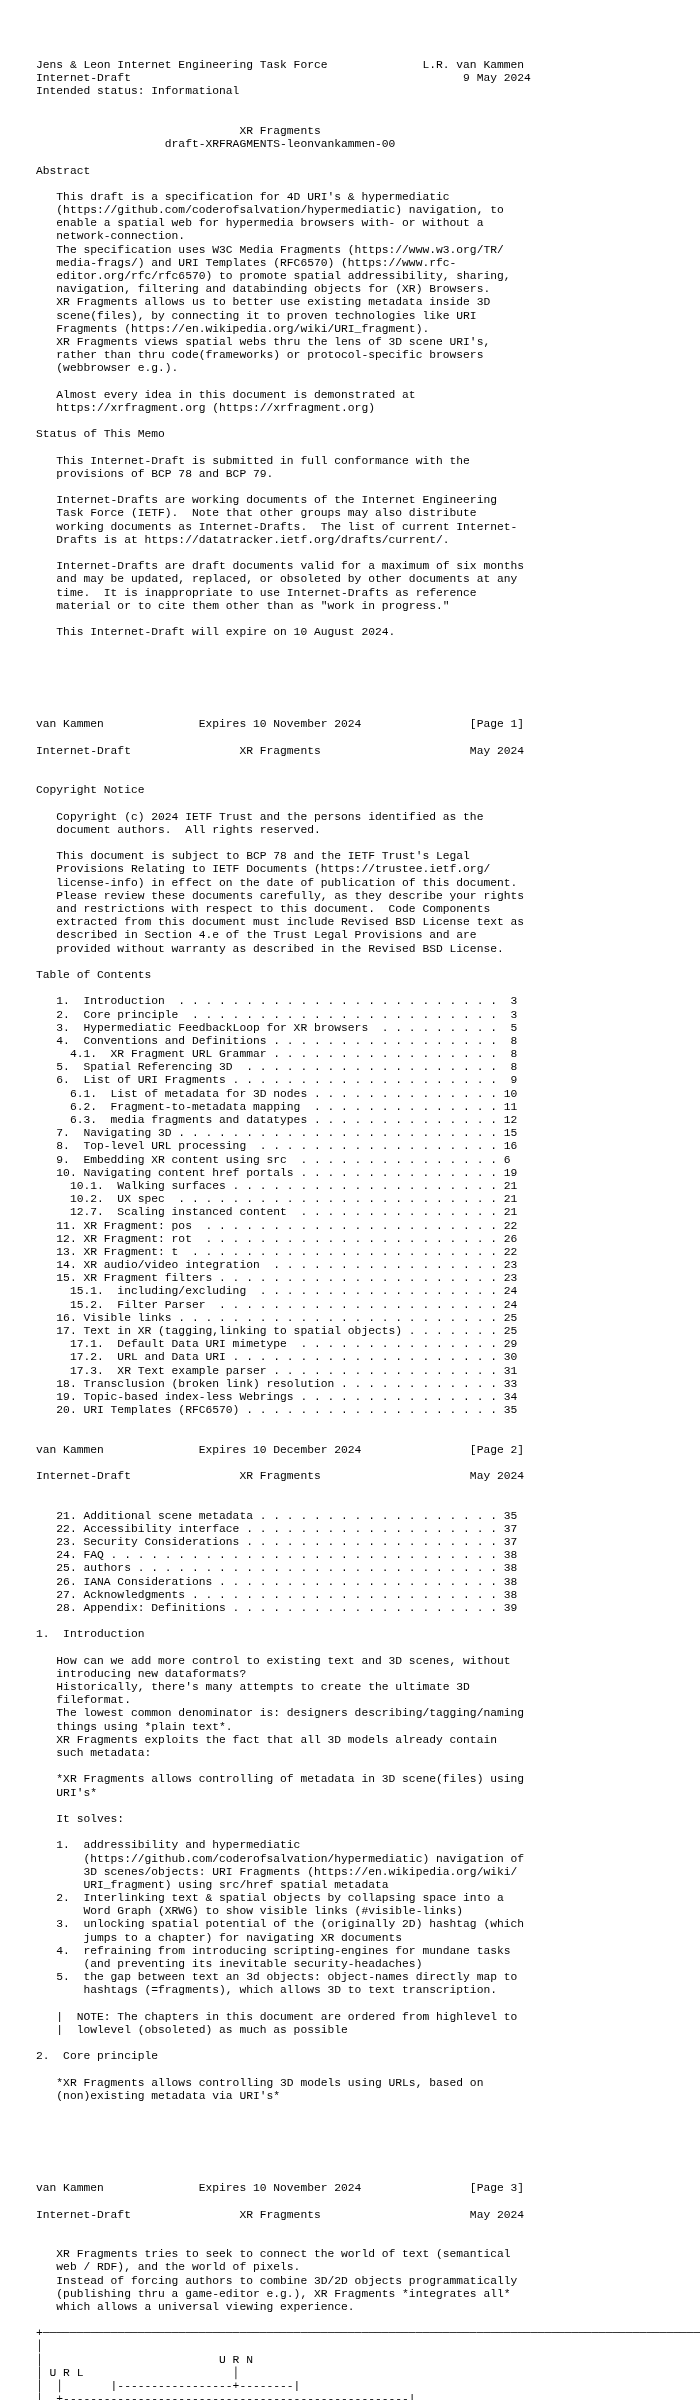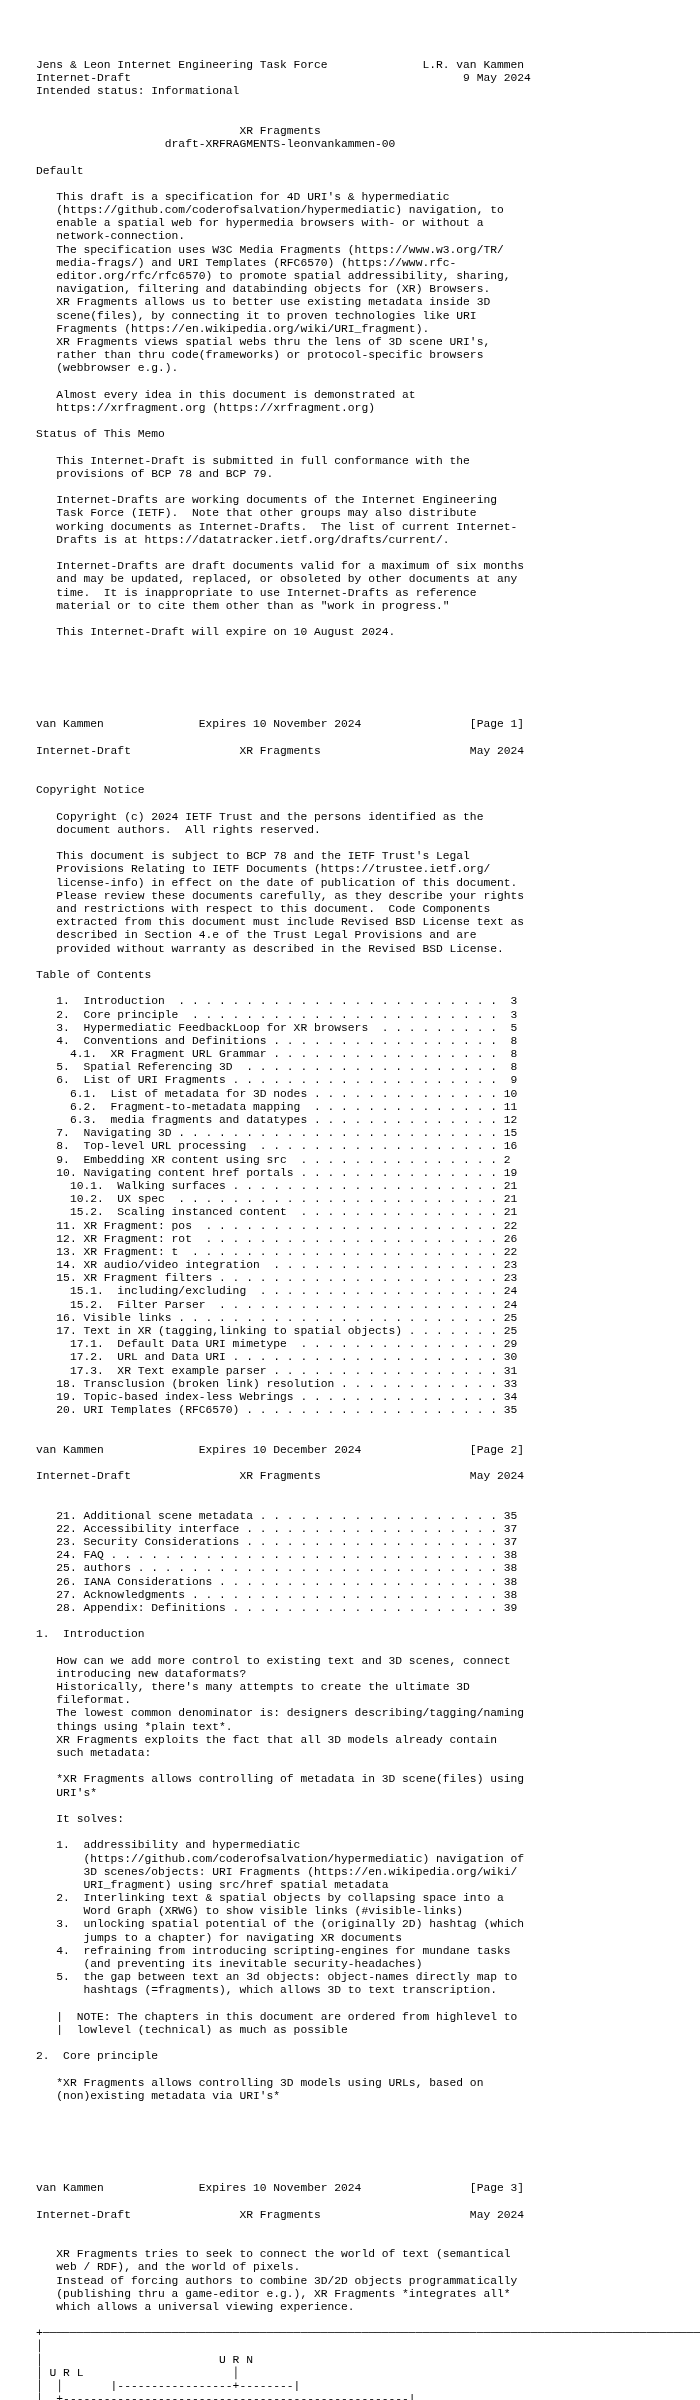--- a/index.html
+++ b/index.html
@@ -23,21 +23,21 @@
 <body>
 
 <pre id="doc"><span class="ln">Jens &amp; Leon Internet Engineering Task Force              L.R. van Kammen</span>
 <span class="ln">Internet-Draft                                                 9 May 2024</span>
 <span class="ln">Intended status: Informational</span>
 <span class="ln"></span>
 <span class="ln"></span>
 <span class="ln">                              XR Fragments</span>
 <span class="ln">                   draft-XRFRAGMENTS-leonvankammen-00</span>
 <span class="ln"></span>
-<span class="ln">Default</span>
+<span class="ln">Abstract</span>
 <span class="ln"></span>
 <span class="ln">   This draft is a specification for 4D URI's &amp; hypermediatic</span>
 <span class="ln">   (https://github.com/coderofsalvation/hypermediatic) navigation, to</span>
 <span class="ln">   enable a spatial web for hypermedia browsers with- or without a</span>
 <span class="ln">   network-connection.</span>
 <span class="ln">   The specification uses W3C Media Fragments (https://www.w3.org/TR/</span>
 <span class="ln">   media-frags/) and URI Templates (RFC6570) (https://www.rfc-</span>
 <span class="ln">   editor.org/rfc/rfc6570) to promote spatial addressibility, sharing,</span>
 <span class="ln">   navigation, filtering and databinding objects for (XR) Browsers.</span>
 <span class="ln">   XR Fragments allows us to better use existing metadata inside 3D</span>
@@ -98,25 +98,25 @@
 <span class="ln">   3.  Hypermediatic FeedbackLoop for XR browsers  . . . . . . . . .  5</span>
 <span class="ln">   4.  Conventions and Definitions . . . . . . . . . . . . . . . . .  8</span>
 <span class="ln">     4.1.  XR Fragment URL Grammar . . . . . . . . . . . . . . . . .  8</span>
 <span class="ln">   5.  Spatial Referencing 3D  . . . . . . . . . . . . . . . . . . .  8</span>
 <span class="ln">   6.  List of URI Fragments . . . . . . . . . . . . . . . . . . . .  9</span>
 <span class="ln">     6.1.  List of metadata for 3D nodes . . . . . . . . . . . . . . 10</span>
 <span class="ln">     6.2.  Fragment-to-metadata mapping  . . . . . . . . . . . . . . 11</span>
 <span class="ln">     6.3.  media fragments and datatypes . . . . . . . . . . . . . . 12</span>
 <span class="ln">   7.  Navigating 3D . . . . . . . . . . . . . . . . . . . . . . . . 15</span>
 <span class="ln">   8.  Top-level URL processing  . . . . . . . . . . . . . . . . . . 16</span>
-<span class="ln">   9.  Embedding XR content using src  . . . . . . . . . . . . . . . 2</span>
+<span class="ln">   9.  Embedding XR content using src  . . . . . . . . . . . . . . . 6</span>
 <span class="ln">   10. Navigating content href portals . . . . . . . . . . . . . . . 19</span>
 <span class="ln">     10.1.  Walking surfaces . . . . . . . . . . . . . . . . . . . . 21</span>
 <span class="ln">     10.2.  UX spec  . . . . . . . . . . . . . . . . . . . . . . . . 21</span>
-<span class="ln">     15.2.  Scaling instanced content  . . . . . . . . . . . . . . . 21</span>
+<span class="ln">     12.7.  Scaling instanced content  . . . . . . . . . . . . . . . 21</span>
 <span class="ln">   11. XR Fragment: pos  . . . . . . . . . . . . . . . . . . . . . . 22</span>
 <span class="ln">   12. XR Fragment: rot  . . . . . . . . . . . . . . . . . . . . . . 26</span>
 <span class="ln">   13. XR Fragment: t  . . . . . . . . . . . . . . . . . . . . . . . 22</span>
 <span class="ln">   14. XR audio/video integration  . . . . . . . . . . . . . . . . . 23</span>
 <span class="ln">   15. XR Fragment filters . . . . . . . . . . . . . . . . . . . . . 23</span>
 <span class="ln">     15.1.  including/excluding  . . . . . . . . . . . . . . . . . . 24</span>
 <span class="ln">     15.2.  Filter Parser  . . . . . . . . . . . . . . . . . . . . . 24</span>
 <span class="ln">   16. Visible links . . . . . . . . . . . . . . . . . . . . . . . . 25</span>
 <span class="ln">   17. Text in XR (tagging,linking to spatial objects) . . . . . . . 25</span>
 <span class="ln">     17.1.  Default Data URI mimetype  . . . . . . . . . . . . . . . 29</span>
@@ -136,21 +136,21 @@
 <span class="ln">   22. Accessibility interface . . . . . . . . . . . . . . . . . . . 37</span>
 <span class="ln">   23. Security Considerations . . . . . . . . . . . . . . . . . . . 37</span>
 <span class="ln">   24. FAQ . . . . . . . . . . . . . . . . . . . . . . . . . . . . . 38</span>
 <span class="ln">   25. authors . . . . . . . . . . . . . . . . . . . . . . . . . . . 38</span>
 <span class="ln">   26. IANA Considerations . . . . . . . . . . . . . . . . . . . . . 38</span>
 <span class="ln">   27. Acknowledgments . . . . . . . . . . . . . . . . . . . . . . . 38</span>
 <span class="ln">   28. Appendix: Definitions . . . . . . . . . . . . . . . . . . . . 39</span>
 <span class="ln"></span>
 <span class="ln">1.  Introduction</span>
 <span class="ln"></span>
-<span class="ln">   How can we add more control to existing text and 3D scenes, connect</span>
+<span class="ln">   How can we add more control to existing text and 3D scenes, without</span>
 <span class="ln">   introducing new dataformats?</span>
 <span class="ln">   Historically, there's many attempts to create the ultimate 3D</span>
 <span class="ln">   fileformat.</span>
 <span class="ln">   The lowest common denominator is: designers describing/tagging/naming</span>
 <span class="ln">   things using *plain text*.</span>
 <span class="ln">   XR Fragments exploits the fact that all 3D models already contain</span>
 <span class="ln">   such metadata:</span>
 <span class="ln"></span>
 <span class="ln">   *XR Fragments allows controlling of metadata in 3D scene(files) using</span>
 <span class="ln">   URI's*</span>
@@ -164,21 +164,21 @@
 <span class="ln">   2.  Interlinking text &amp; spatial objects by collapsing space into a</span>
 <span class="ln">       Word Graph (XRWG) to show visible links (#visible-links)</span>
 <span class="ln">   3.  unlocking spatial potential of the (originally 2D) hashtag (which</span>
 <span class="ln">       jumps to a chapter) for navigating XR documents</span>
 <span class="ln">   4.  refraining from introducing scripting-engines for mundane tasks</span>
 <span class="ln">       (and preventing its inevitable security-headaches)</span>
 <span class="ln">   5.  the gap between text an 3d objects: object-names directly map to</span>
 <span class="ln">       hashtags (=fragments), which allows 3D to text transcription.</span>
 <span class="ln"></span>
 <span class="ln">   |  NOTE: The chapters in this document are ordered from highlevel to</span>
-<span class="ln">   |  lowlevel (technical) as much as possible</span>
+<span class="ln">   |  lowlevel (obsoleted) as much as possible</span>
 <span class="ln"></span>
 <span class="ln">2.  Core principle</span>
 <span class="ln"></span>
 <span class="ln">   *XR Fragments allows controlling 3D models using URLs, based on</span>
 <span class="ln">   (non)existing metadata via URI's*</span>
 <span class="ln"></span>
 <span class="ln"></span>
 <span class="ln"></span>
 <span class="ln"></span>
 <span class="ln"></span>

